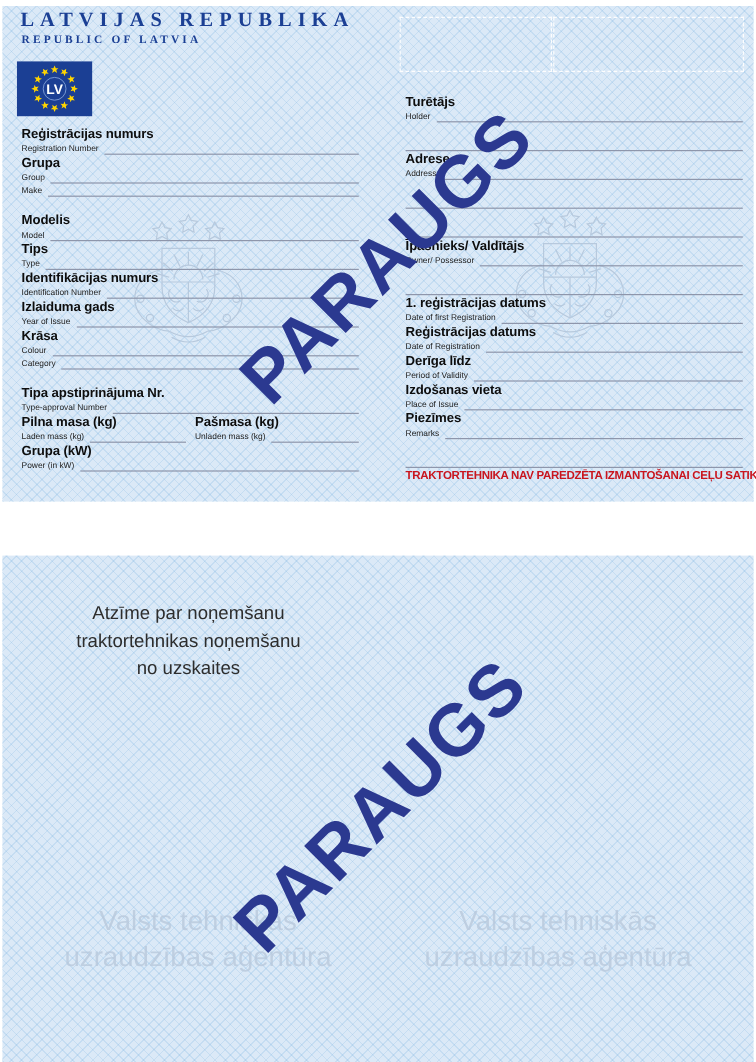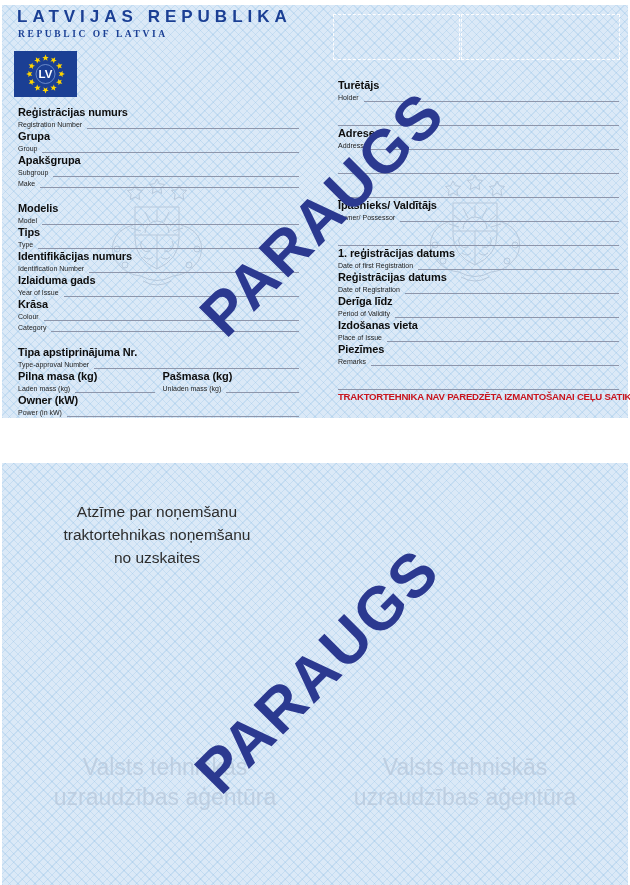--- a/index.html
+++ b/index.html
@@ -8,21 +8,21 @@
 
   
   .panel{position:absolute;background-color:#dbe9f7;
     background-image:
       repeating-linear-gradient(45deg, rgba(120,178,224,.22) 0 1px, rgba(255,255,255,0) 1px 6px),
       repeating-linear-gradient(-45deg, rgba(120,178,224,.22) 0 1px, rgba(255,255,255,0) 1px 6px);}
   .panel-top{left:2px;top:5px;width:626px;height:413px;}
   .panel-bottom{left:2px;top:463px;width:626px;height:422px;}
 
   
-  .country-lv{position:absolute;left:17px;top:7px;font-family:Liberation Sans, sans-serif;
+  .country-lv{position:absolute;left:17px;top:7px;font-family:Liberation Serif, serif;
     font-weight:bold;font-size:17px;letter-spacing:5px;color:#1b3f94;white-space:nowrap;}
   .country-en{position:absolute;left:18px;top:29px;font-family:"Liberation Serif",serif;
     font-weight:bold;font-size:9.5px;letter-spacing:2.6px;color:#1b3f94;white-space:nowrap;}
   .eu-plate{position:absolute;left:14px;top:51px;width:63px;height:46px;}
   .title-block{position:absolute;left:88px;top:51px;}
   .title-lv{font-size:13.5px;font-weight:bold;line-height:15px;letter-spacing:-0.2px;color:#101010;white-space:nowrap;}
   .title-en{font-size:8.7px;color:#222;margin-top:2px;letter-spacing:-0.1px;white-space:nowrap;}
 
   
   .faintbox{position:absolute;border:1px dashed rgba(255,255,255,.95);}
@@ -146,27 +146,20 @@
         </div>
       </div>
       <div class="field">
         <div class="lv">Grupa</div>
         <div class="subrow">
           <span class="en">Group</span>
           <span class="line"></span>
         </div>
       </div>
       <div class="field">
-        <div class="lv">Apakšgrupa</div>
-        <div class="subrow">
-          <span class="en">Subgroup</span>
-          <span class="line"></span>
-        </div>
-      </div>
-      <div class="field">
         <div class="subrow">
           <span class="en">Make</span>
           <span class="line"></span>
         </div>
       </div>
       <div class="field">
         <div class="lv">Modelis</div>
         <div class="subrow">
           <span class="en">Model</span>
           <span class="line"></span>
@@ -223,21 +216,21 @@
         </div>
         <div class="half">
           <div class="lv">Pašmasa (kg)</div>
           <div class="subrow">
             <span class="en">Unladen mass (kg)</span>
             <span class="line"></span>
           </div>
         </div>
       </div>
       <div class="field">
-        <div class="lv">Owner (kW)</div>
+        <div class="lv">Grupa (kW)</div>
         <div class="subrow">
           <span class="en">Power (in kW)</span>
           <span class="line"></span>
         </div>
       </div>
     </div>
   <div class="col" id="col-right">
       <div class="field">
         <div class="lv">Turētājs</div>
         <div class="subrow">

